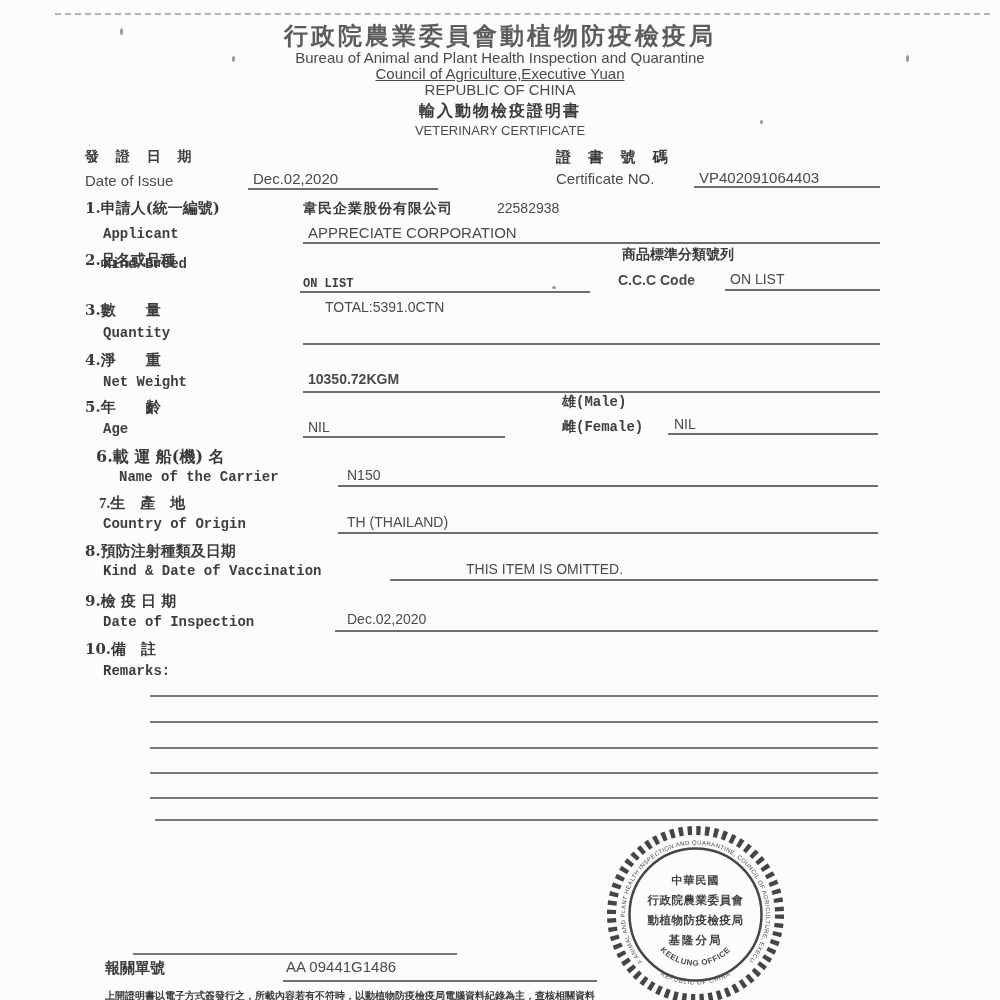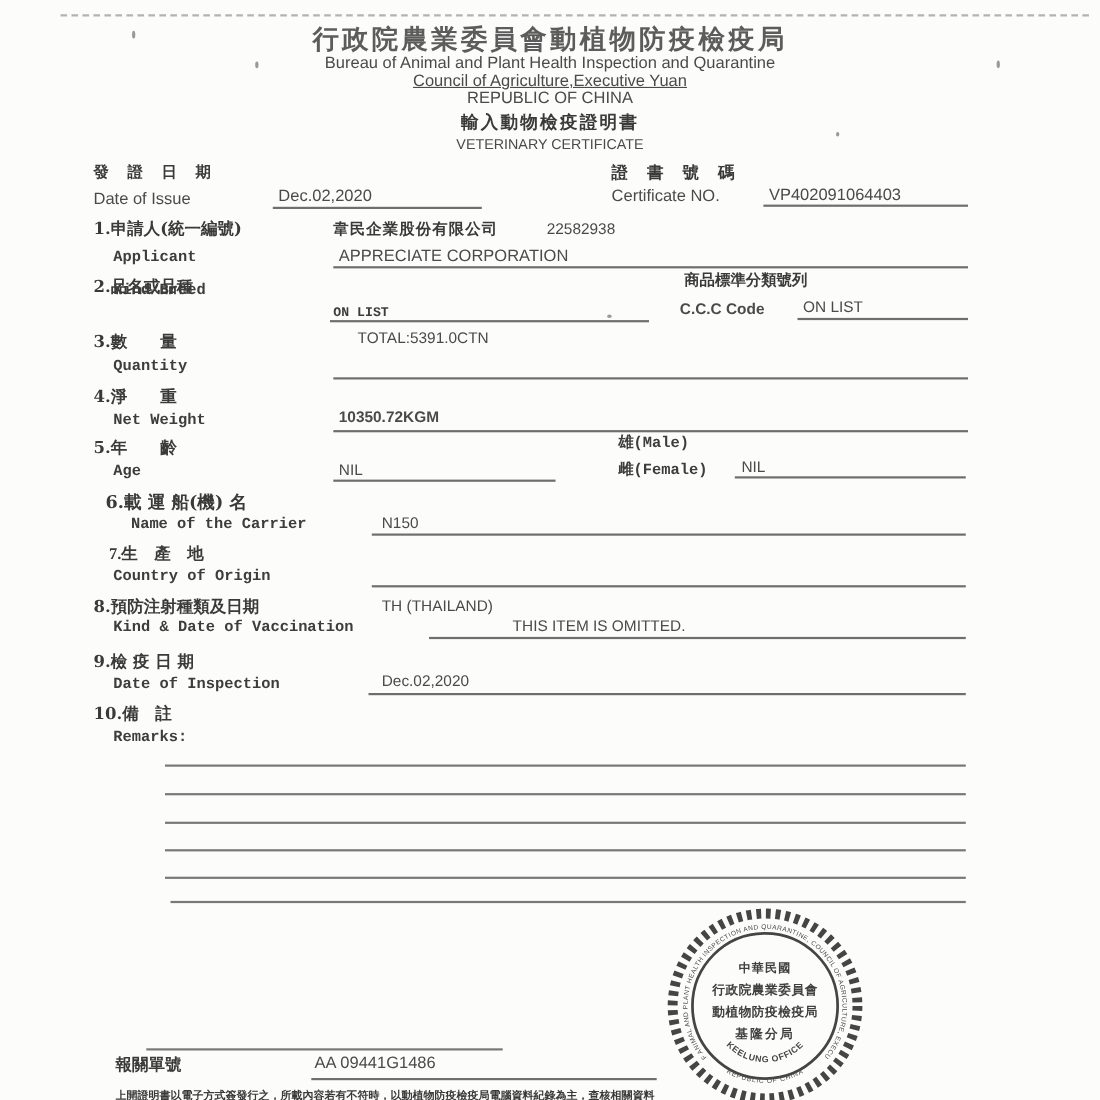--- a/index.html
+++ b/index.html
@@ -90,21 +90,21 @@
   <div class="abs sans" style="left:674px;top:416px;font-size:14px;">NIL</div>
   <div class="uline" style="left:668px;top:433px;width:210px;"></div>
 
   <div class="abs zh" style="left:96px;top:447px;font-size:16px;">6.載 運 船(機) 名</div>
   <div class="abs mono" style="left:103px;top:469px;font-size:14px;margin-left:16px;">Name of the Carrier</div>
   <div class="abs sans" style="left:347px;top:467px;font-size:14px;">N150</div>
   <div class="uline" style="left:338px;top:485px;width:540px;"></div>
 
   <div class="abs zh" style="left:99px;top:494px;font-size:15px;font-family:Liberation Serif, serif;">7.生　產　地</div>
   <div class="abs mono" style="left:103px;top:516px;font-size:14px;">Country of Origin</div>
-  <div class="abs sans" style="left:347px;top:514px;font-size:14px;margin-top:28px;">TH (THAILAND)</div>
+  <div class="abs sans" style="left:347px;top:514px;font-size:14px;">TH (THAILAND)</div>
   <div class="uline" style="left:338px;top:532px;width:540px;"></div>
 
   <div class="abs zh" style="left:85px;top:542px;font-size:15px;">8.預防注射種類及日期</div>
   <div class="abs mono" style="left:103px;top:563px;font-size:14px;">Kind &amp; Date of Vaccination</div>
   <div class="abs sans" style="left:466px;top:561px;font-size:14px;">THIS ITEM IS OMITTED.</div>
   <div class="uline" style="left:390px;top:579px;width:488px;"></div>
 
   <div class="abs zh" style="left:85px;top:592px;font-size:15px;">9.檢 疫 日 期</div>
   <div class="abs mono" style="left:103px;top:614px;font-size:14px;">Date of Inspection</div>
   <div class="abs sans" style="left:347px;top:611px;font-size:14px;">Dec.02,2020</div>

